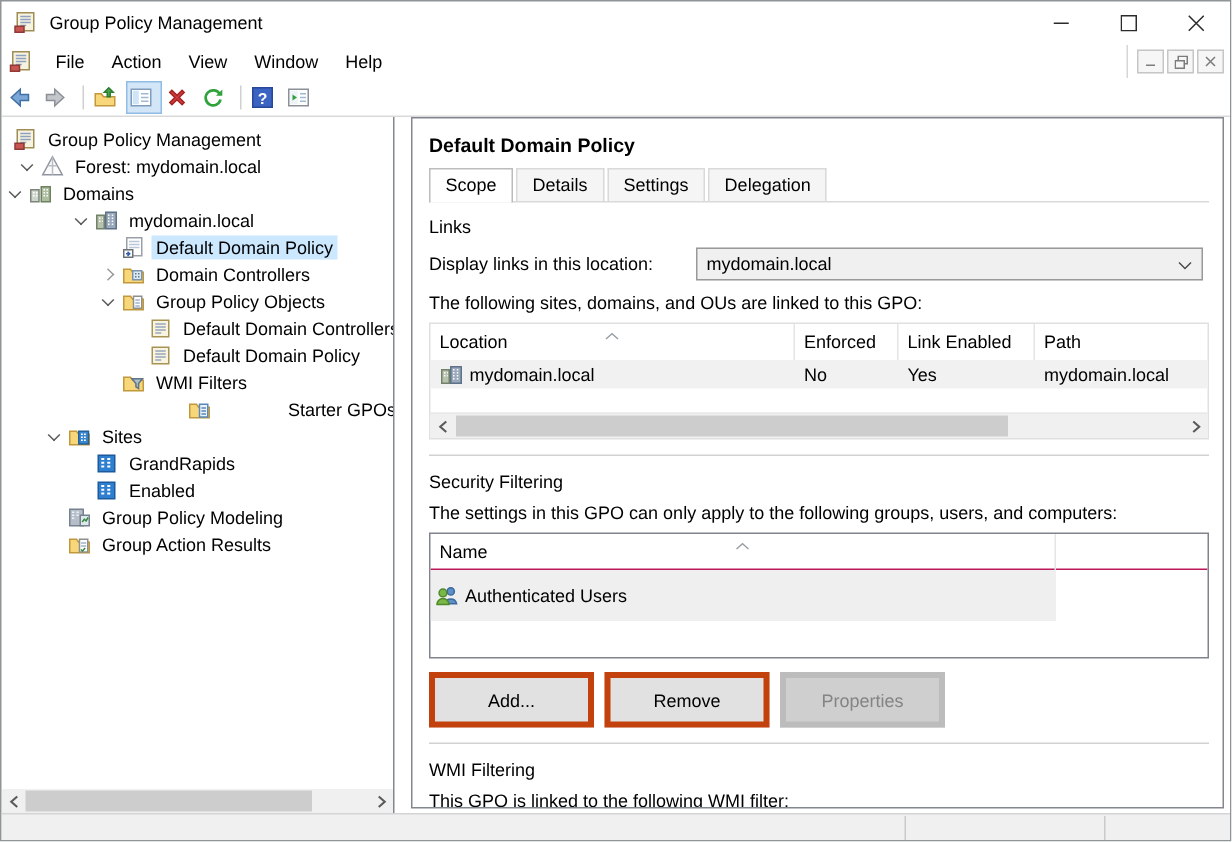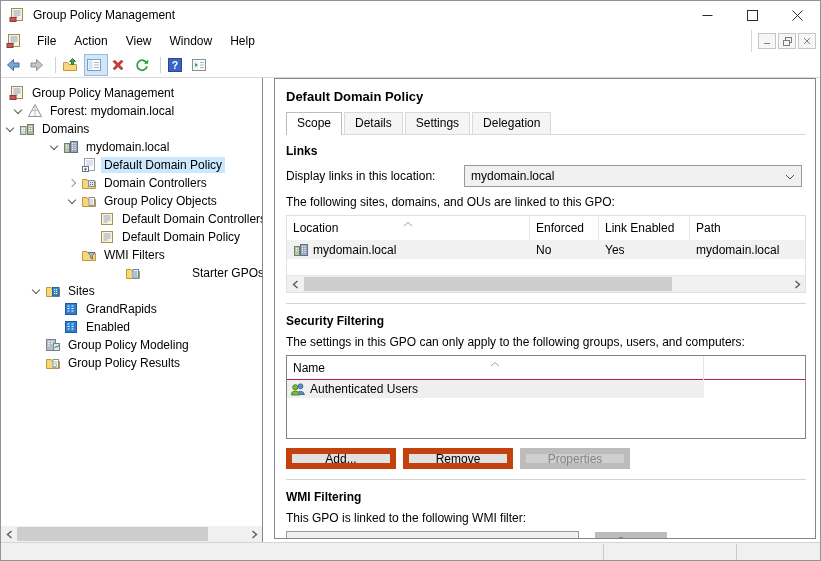--- a/index.html
+++ b/index.html
@@ -48,21 +48,21 @@
 .tree-hscroll{position:absolute;left:0;right:0;bottom:0;height:16px;background:#f0f0f0}
 .hs-arrow{position:absolute;top:0;width:16px;height:16px;display:flex;align-items:center;justify-content:center}
 .hs-thumb{position:absolute;top:1px;bottom:1px;background:#cdcdcd}
 
 
 .dp-title{font-size:13px;font-weight:bold;margin:2px 0 8px 0}
 .tabs{display:flex;border-bottom:1px solid #d9d9d9;padding-left:0px}
 .tab{padding:3px 10px 4px 10px;border:1px solid #d9d9d9;border-bottom:none;background:#f5f5f5;margin-right:2px;position:relative}
 .tab.active{background:#fff;margin-bottom:-1px;padding-bottom:5px;border-color:#bcbcbc}
 .section{padding:9px 0 0 0}
-.sec-head{font-weight:bold;margin-bottom:7px}
+.sec-head{font-weight:normal;margin-bottom:7px}
 .sec-sep{border-top:1px solid #d2d2d2;border-bottom:1px solid #fff;margin:10px 0 0 0}
 .cap{margin:2px 0 6px 0}
 
 
 .links-row{display:flex;align-items:center;margin:2px 4px 8px 0}
 .links-label{width:178px;flex:0 0 auto}
 .combo{height:22px;background:#f0f0f0;border:1px solid #999;display:flex;align-items:center;padding:0 6px;position:relative;flex:1}
 .combo .combo-arrow{margin-left:auto}
 .lv-table{border:1px solid #e0e0e0;margin-top:2px}
 .lv-head{display:flex;height:24px;position:relative;align-items:center}
@@ -72,24 +72,24 @@
 .c-w1{width:243px;flex:0 0 auto}.c-w2{width:69px;flex:0 0 auto}.c-w3{width:91px;flex:0 0 auto}.c-w4{flex:1}
 .lv-row{display:flex;height:19px;align-items:center;background:#f1f1f1}
 .lv-row .c{display:flex;align-items:center;padding-left:6px;height:19px}
 .lv-fill{height:16px}
 .hscroll{position:relative;height:17px;background:#f0f0f0;border-top:1px solid #e8e8e8}
 
 
 .sec-list{border:1px solid #7e838c;height:84px;position:relative;overflow:hidden}
 .sec-hrow{height:24px;position:relative;display:flex;align-items:center;border-bottom:1px solid #be185d}
 .sec-hcell{width:417px;border-right:1px solid #e5e5e5;height:24px;display:flex;align-items:center;padding-left:6px}
-.sec-row{height:18px;display:flex}
+.sec-row{height:34px;display:flex}
 .sec-band{width:417px;background:#efefef;display:flex;align-items:center;padding-left:3px}
 .btn-row{display:flex;margin-top:9px}
-.btn{width:110px;height:21px;background:#e1e1e1;border:6px solid #c2410c;display:flex;align-items:center;justify-content:center;margin-right:7px}
+.btn{width:110px;height:37px;background:#e1e1e1;border:4px solid #c2410c;display:flex;align-items:center;justify-content:center;margin-right:7px}
 .btn.disabled{background:#cfcfcf;border-color:#bcbcbc;color:#848484}
 
 
 .wmi-row{display:flex;align-items:center;margin-top:6px}
 .wmi-combo{width:293px;flex:0 0 auto}
 .btn-open{width:72px;margin-left:16px}
 
 
 .statusbar{height:18px;background:#f0f0f0;border-top:1px solid #d4d4d4;flex:0 0 auto;position:relative}
 .sb-sep{position:absolute;top:1px;bottom:0;width:1px;background:#c9c9c9}
@@ -406,21 +406,21 @@
           <div class="tree-item" style="padding-left: 26px;">
             <span class="expander"></span>
             <span class="icon16">
               <svg width="16" height="16" viewBox="0 0 16 16">
                 <path d="M1.5 4.5h4.5l1.5 2h7v7h-13z" fill="#f8d77b" stroke="#c1983a"></path>
                 <rect x="8" y="4.5" width="5.5" height="8.5" fill="#fff" stroke="#8e8e8e"></rect>
                 <path d="M9 7h3.5M9 9h3.5" stroke="#9db4cc" fill="none"></path>
                 <path d="M9 11.3l1 1 1.8-2" stroke="#2e8b3a" fill="none"></path>
               </svg>
             </span>
-            <span class="tlabel">Group Policy Results</span>
+            <span class="tlabel">Group Action Results</span>
           </div>
         </div>
       <div class="tree-hscroll">
         <div class="hs-arrow" style="left:0">
             <svg width="7" height="9" viewBox="0 0 7 9">
               <path d="M5.5 1L1.5 4.5 5.5 8" fill="none" stroke="#5a5a5a" stroke-width="1.4"></path>
             </svg>
           </div>
         <div class="hs-thumb" style="left:16px;width:191px"></div>
         <div class="hs-arrow" style="right:0">

